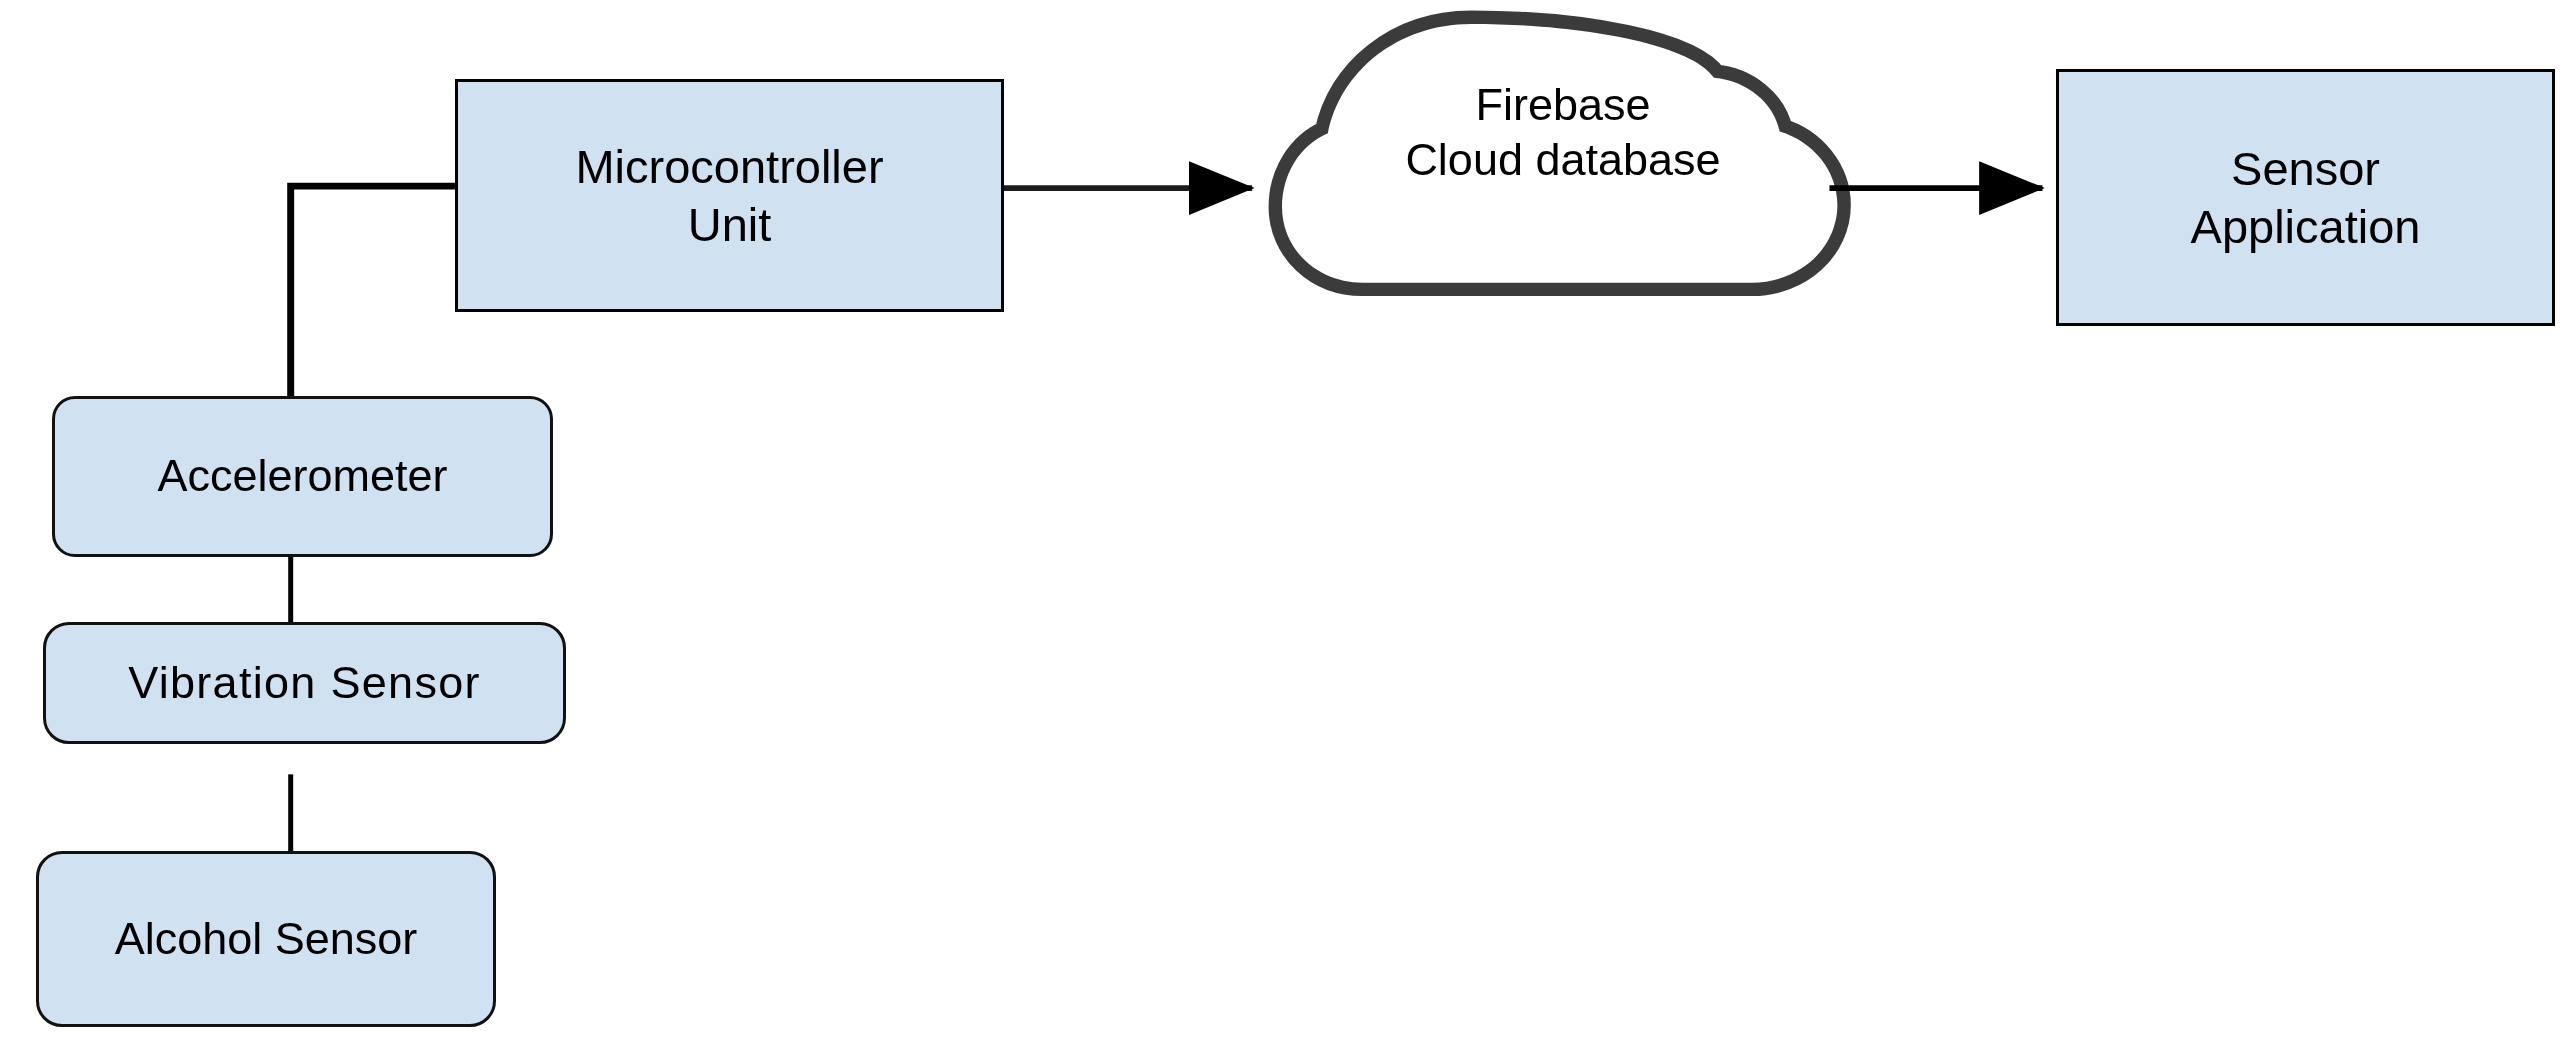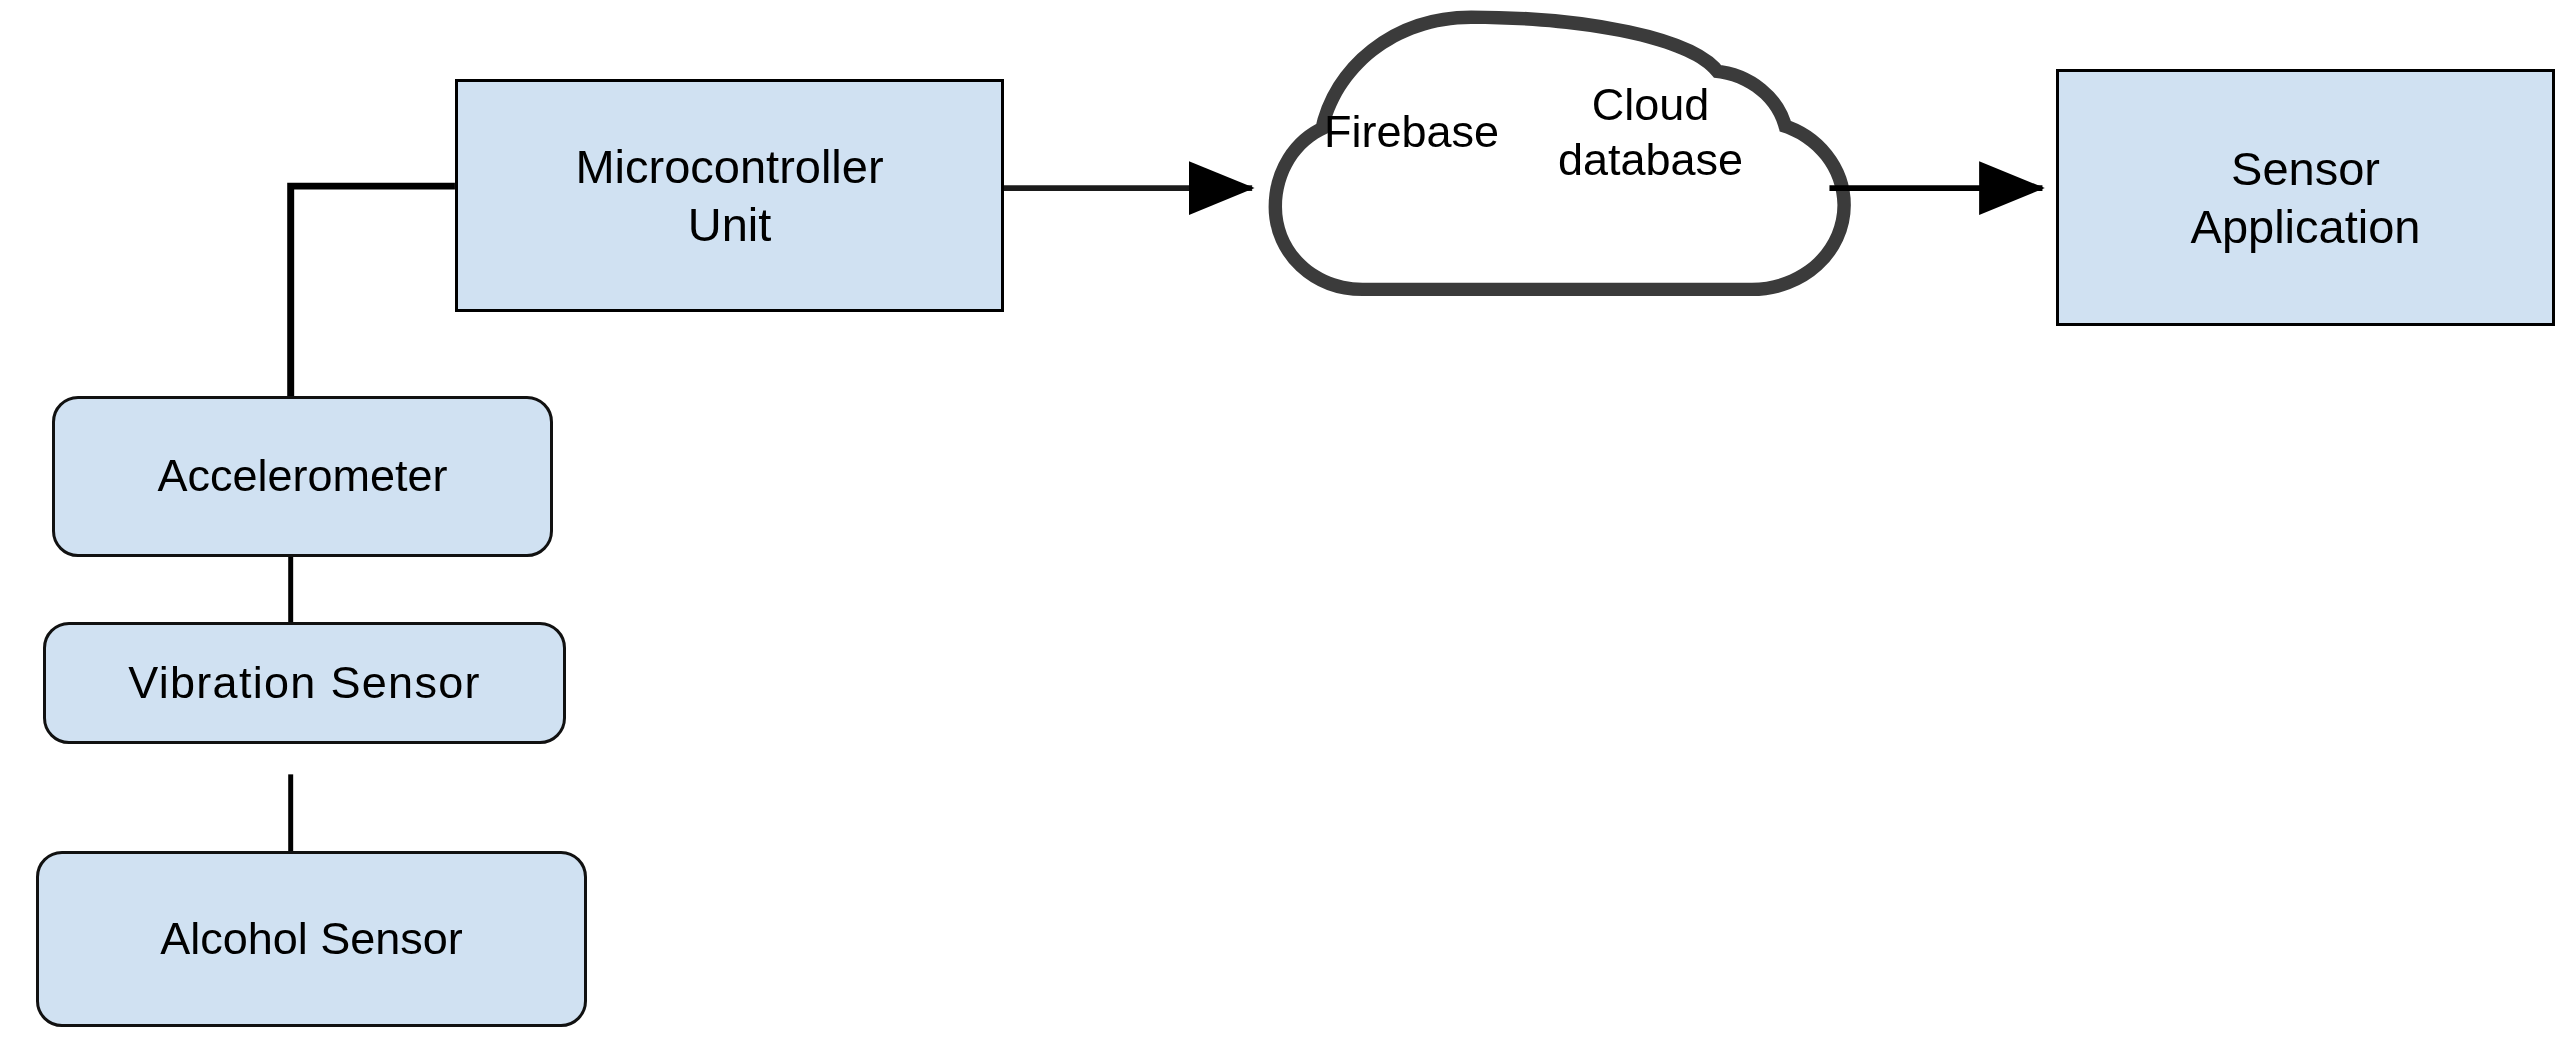--- a/index.html
+++ b/index.html
@@ -61,45 +61,46 @@
     height: 257px;
     font-size: 47px;
   }
   
   #node-accelerometer {
     left: 52px;
     top: 396px;
     width: 501px;
     height: 161px;
     font-size: 45px;
+    border-radius: 23px;
   }
   #node-vibration {
     left: 43px;
     top: 622px;
     width: 523px;
     height: 122px;
     font-size: 45px;
     letter-spacing: 1.3px;
   }
   #node-alcohol {
     left: 36px;
     top: 851px;
-    width: 551px;
+    width: 460px;
     height: 176px;
     font-size: 45px;
   }
   
   #cloud-label {
     position: absolute;
     left: 1324px;
     top: 48px;
     width: 478px;
     height: 169px;
     display: flex;
-    flex-direction: row;
+    flex-direction: column;
     align-items: center;
     justify-content: center;
     font-size: 45px;
     color: #000000;
     line-height: 1.22;
     text-align: center;
   }
   .cloud-line { display: block; }
 </style>
 </head>

